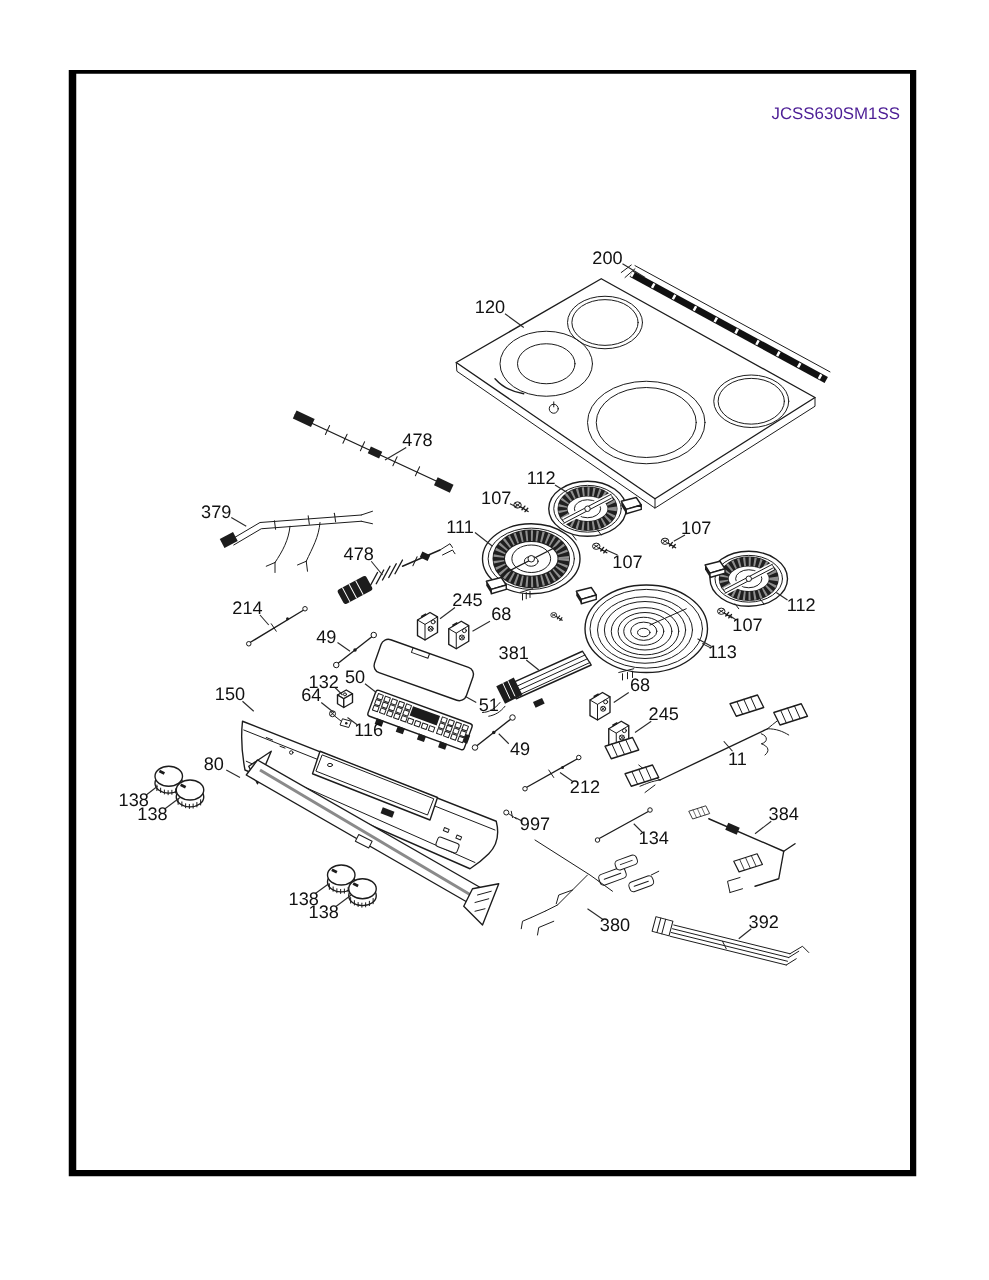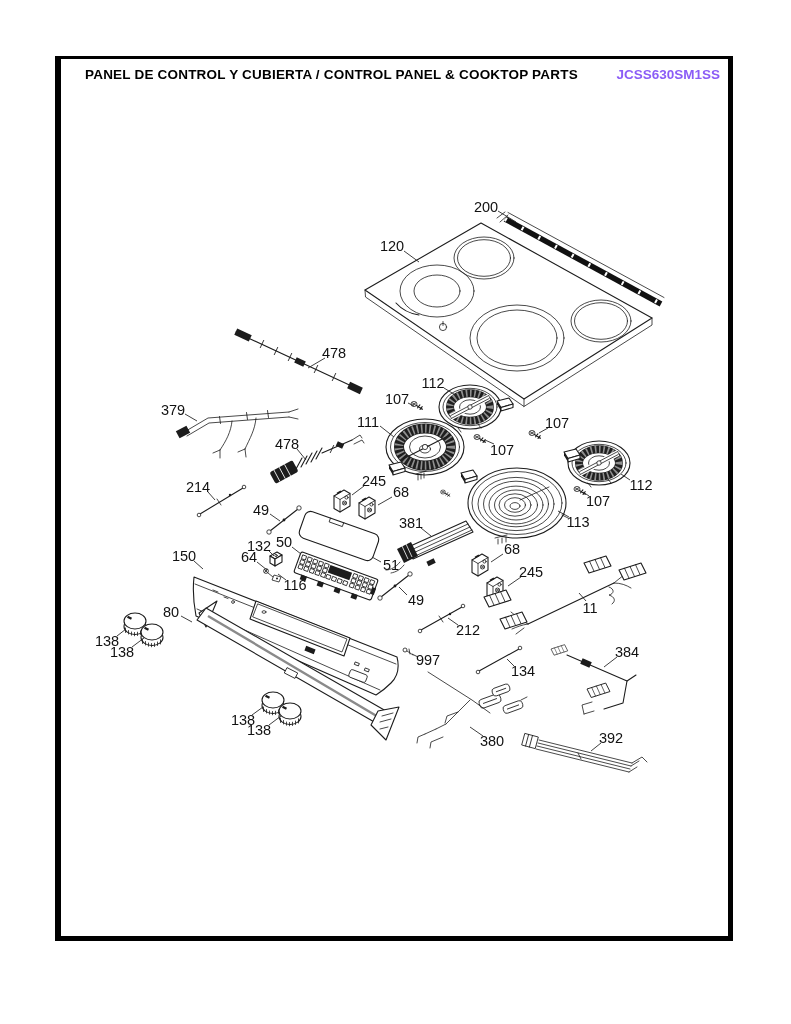--- a/index.html
+++ b/index.html
@@ -2,40 +2,39 @@
 <html><head>
 <meta charset="utf-8">
 <style>
   html,body{margin:0;padding:0;background:#fff;}
   .page{position:relative;width:791px;height:1024px;background:#fff;overflow:hidden;
         font-family:"Liberation Sans",sans-serif;}
   .frame{position:absolute;left:55px;top:56px;width:678px;height:885px;box-sizing:border-box;
          border-style:solid;border-color:#000;border-width:3px 5px 5px 6px;}
   .hdr-title{position:absolute;left:85px;top:67px;font-size:13.5px;font-weight:bold;color:#000;
              letter-spacing:.2px;white-space:nowrap;}
-  .hdr-model{position:absolute;right:71px;top:67px;font-size:13.5px;font-weight:bold;color:#8b5cf6;
+  .hdr-model{position:absolute;right:71px;top:83px;font-size:13.5px;font-weight:normal;color:#4c1d95;
              white-space:nowrap;}
   svg.diagram{position:absolute;left:0;top:0;}
   .ink{stroke:#1c1c1c;fill:none;stroke-width:1.1;stroke-linecap:round;stroke-linejoin:round;}
   .thin{stroke:#1c1c1c;fill:none;stroke-width:.8;stroke-linecap:round;stroke-linejoin:round;}
   .fw{fill:#fff;stroke:#1c1c1c;stroke-width:1.1;stroke-linejoin:round;}
   .fwt{fill:#fff;stroke:#1c1c1c;stroke-width:.8;stroke-linejoin:round;}
   .fk{fill:#1c1c1c;stroke:none;}
   .ring{fill:none;stroke:#1f1f1f;}
   .ringhatch{fill:none;stroke:#fff;opacity:.5;}
   .callout{font-family:"Liberation Sans",sans-serif;font-size:14.5px;fill:#111;
            text-anchor:middle;dominant-baseline:central;}
   .leader{stroke:#2a2a2a;stroke-width:.9;}
 </style>
 </head>
 <body>
 
 <div class="page">
   <div class="frame"></div>
-  <span class="hdr-title">PANEL DE CONTROL Y CUBIERTA / CONTROL PANEL &amp; COOKTOP PARTS</span>
   <span class="hdr-model">JCSS630SM1SS</span>
 
   <svg class="diagram" width="791" height="1024" viewBox="0 0 791 1024" xmlns="http://www.w3.org/2000/svg">
     <defs>
       <g id="scr">
         <ellipse cx="0" cy="0" rx="3" ry="2.5" class="fwt"></ellipse>
         <path class="thin" d="M-1.8,-1.2 L1.8,1.2 M-1.8,1.2 L1.8,-1.2"></path>
         <path class="ink" d="M2.5,1.5 L8.5,5.2 M3.6,3.8 L5.9,0.9 M6,5.3 L8.2,2.6"></path>
       </g>
       <g id="swb">

